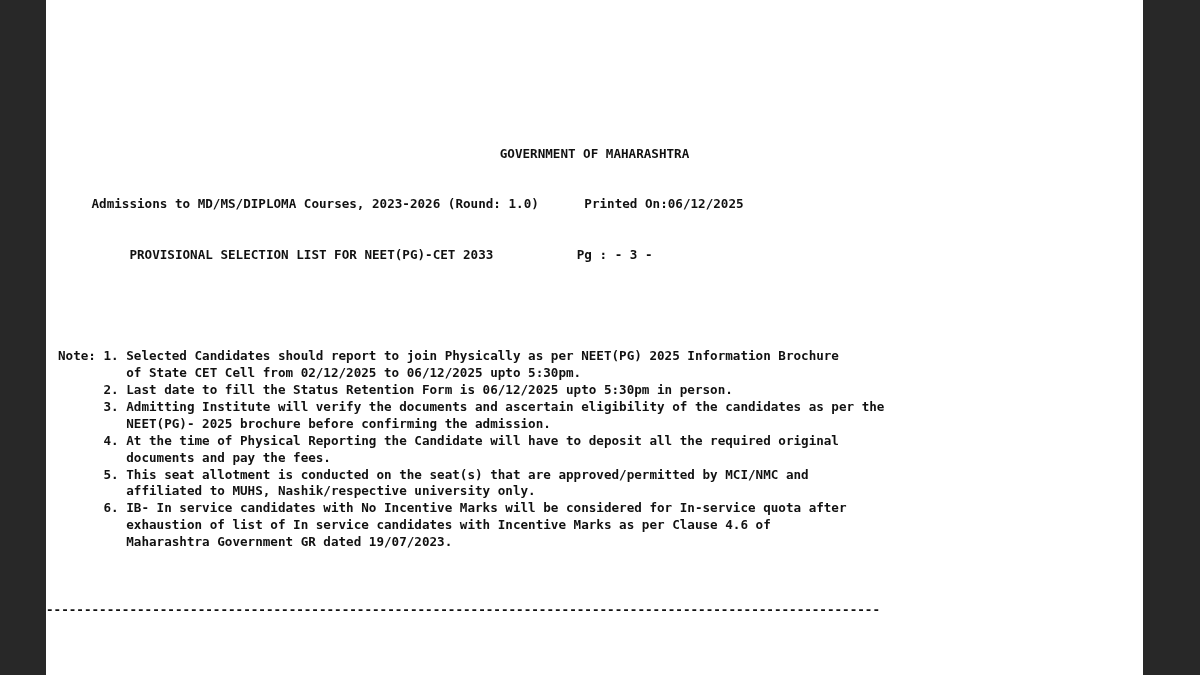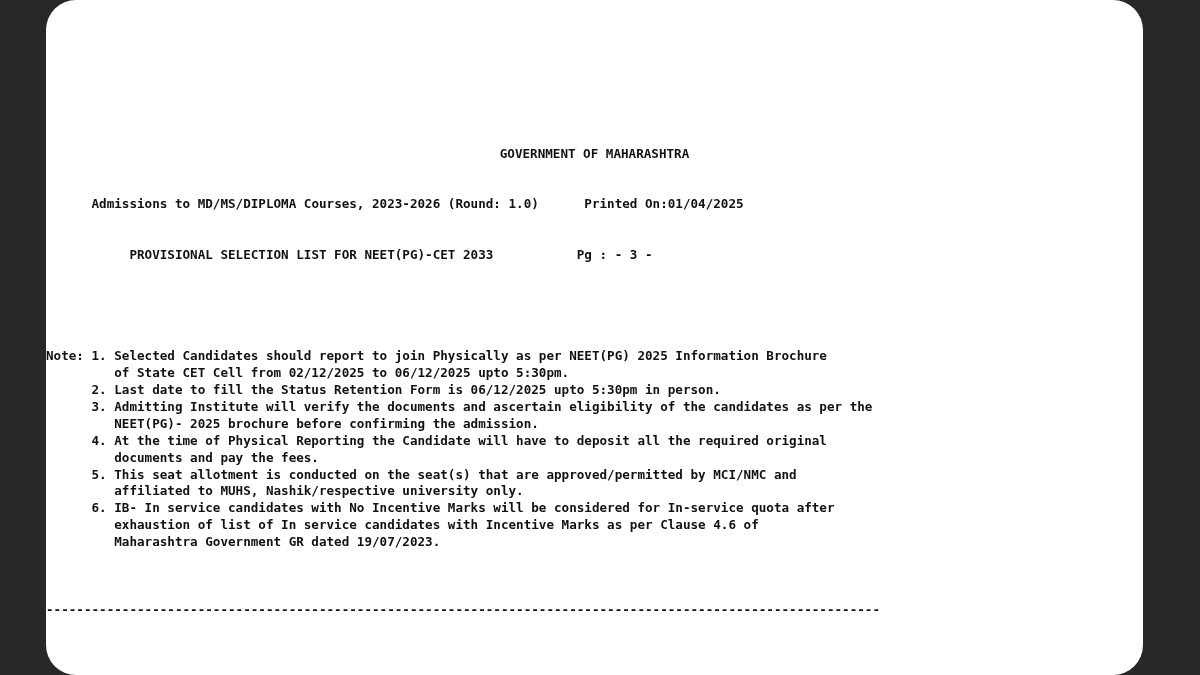--- a/index.html
+++ b/index.html
@@ -21,21 +21,20 @@
     overflow: hidden;
   }
   #page {
     position: absolute;
     left: 46px;
     top: 0;
     width: 1097px;
     height: 675px;
     background: #ffffff;
     overflow: hidden;
-    border-radius: 30px;
   }
   .doc {
     position: absolute;
     left: 0;
     top: 0;
     width: 1097px;
     font-family: "DejaVu Sans Mono", "Liberation Mono", monospace;
     font-size: 12.6px;
     line-height: 16.9px;
     font-weight: bold;
@@ -61,38 +60,39 @@
     line-height: 16.9px;
   }
   .table-head {
     white-space: pre;
     height: 17px;
     line-height: 17px;
     font-size: 12.3px;
   }
   .notes {
     white-space: pre;
+    padding-left: 12px;
   }
   .note-line {
     white-space: pre;
     height: 16.9px;
     line-height: 16.9px;
     font-size: 12.6px;
   }
 </style>
 </head>
 <body>
 
 <div id="viewport">
   <div id="page">
     <div class="doc">
 
       <div class="hdr-block">
         <div class="line center-line">GOVERNMENT OF MAHARASHTRA</div>
-        <div class="line"><span>      </span><span>Admissions to MD/MS/DIPLOMA Courses, 2023-2026 (Round: 1.0)</span><span>      </span><span>Printed On:01/04/2025</span></div>
+        <div class="line"><span>      </span><span>Admissions to MD/MS/DIPLOMA Courses, 2023-2026 (Round: 1.0)</span><span>      </span><span>Printed On:06/12/2025</span></div>
         <div class="line"><span>           </span><span>PROVISIONAL SELECTION LIST FOR NEET(PG)-CET 2033</span><span>           </span><span>Pg : - 3 -</span></div>
       </div>
 
       <div class="notes" id="notes-container"><div class="note-line">Note: 1. Selected Candidates should report to join Physically as per NEET(PG) 2025 Information Brochure</div><div class="note-line">         of State CET Cell from 02/12/2025 to 06/12/2025 upto 5:30pm.</div><div class="note-line">      2. Last date to fill the Status Retention Form is 06/12/2025 upto 5:30pm in person.</div><div class="note-line">      3. Admitting Institute will verify the documents and ascertain eligibility of the candidates as per the</div><div class="note-line">         NEET(PG)- 2025 brochure before confirming the admission.</div><div class="note-line">      4. At the time of Physical Reporting the Candidate will have to deposit all the required original</div><div class="note-line">         documents and pay the fees.</div><div class="note-line">      5. This seat allotment is conducted on the seat(s) that are approved/permitted by MCI/NMC and</div><div class="note-line">         affiliated to MUHS, Nashik/respective university only.</div><div class="note-line">      6. IB- In service candidates with No Incentive Marks will be considered for In-service quota after</div><div class="note-line">         exhaustion of list of In service candidates with Incentive Marks as per Clause 4.6 of</div><div class="note-line">         Maharashtra Government GR dated 19/07/2023.</div></div>
 
       <div class="rule">--------------------------------------------------------------------------------------------------------------</div>
       
 
       
 

